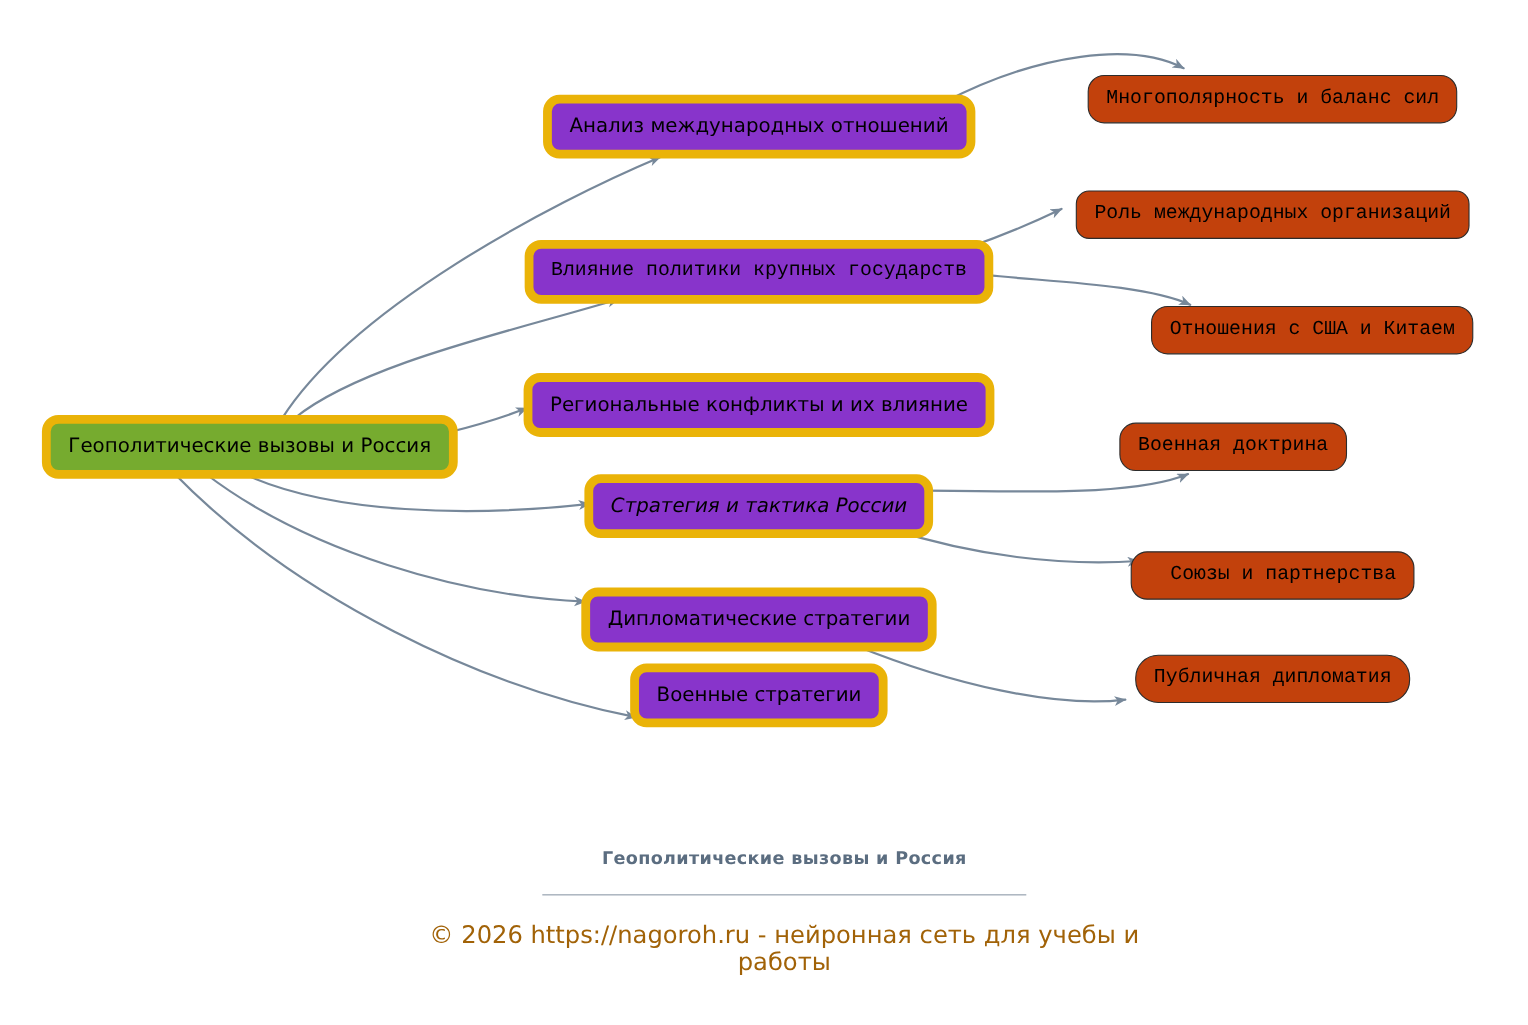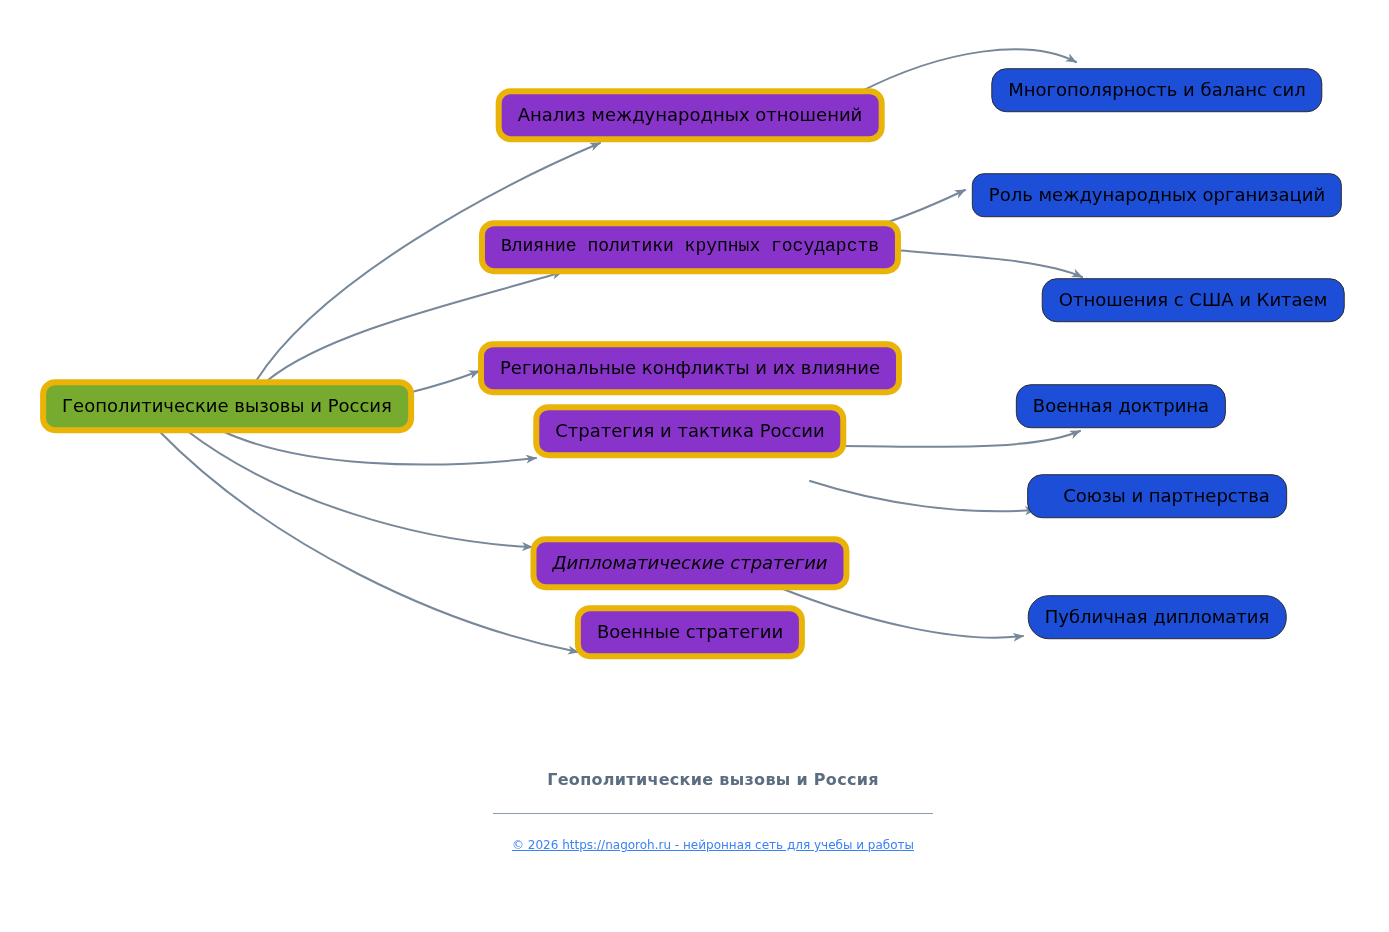--- a/index.html
+++ b/index.html
@@ -28,26 +28,26 @@
   }
   .node {
     position: absolute;
     transform: translate(-50%, -50%);
     white-space: nowrap;
     font-size: 18px;
     line-height: 1.2;
     color: #000000;
     padding: 10px 16px;
     border-radius: 15px;
-    border: 6px solid #eab308;
+    border: 8px solid #eab308;
     cursor: default;
   }
   .node.root   { background: var(--root-color, #76ab2f); }
   .node.branch { background: var(--branch-color, #8834cb); }
-  .node.leaf   { background: #1d4ed8; border-width: 1.5px; border-color: #2c2c2c; }
+  .node.leaf   { background: #c2410c; border-width: 1.5px; border-color: #2c2c2c; font-family: Liberation Mono, monospace; }
   .footer {
     position: absolute;
     left: 713px;
     top: 770px;
     transform: translateX(-50%);
     width: 700px;
     text-align: center;
   }
   .footer-title {
     font-size: 16px;
@@ -56,23 +56,22 @@
     letter-spacing: 0.3px;
   }
   .footer-divider {
     width: 440px;
     height: 0;
     border-bottom: 1px solid #8d9aa9;
     margin: 24px auto 0 auto;
   }
   .footer-copyright {
     margin-top: 24px;
-    font-size: 12px;
-    color: #3b82f6;
-    text-decoration: underline;
+    font-size: 22px;
+    color: #a16207;
   }
 </style>
 </head>
 <body>
 
 <div class="canvas">
 
   <svg class="edges-layer" viewBox="0 0 1389 932" xmlns="http://www.w3.org/2000/svg">
     <defs>
       <marker id="arrowhead" markerWidth="12" markerHeight="10" refX="10" refY="4.5" orient="auto" markerUnits="userSpaceOnUse">
@@ -91,28 +90,28 @@
       <path d="M 841 446 C 925 446, 1030 452, 1080 431" class="edge" marker-end="url(#arrowhead)"></path>
       <path d="M 810 481 C 885 505, 965 515, 1035 510" class="edge" marker-end="url(#arrowhead)"></path>
       <path d="M 778 587 C 865 622, 960 644, 1023 636" class="edge" marker-end="url(#arrowhead)"></path>
     </svg>
 
   <div>
       <div class="node root" style="left: 227px; top: 406px;">Геополитические вызовы и Россия</div>
       <div class="node branch" style="left: 690px; top: 115px;">Анализ международных отношений</div>
       <div class="node branch" style="left: 690px; top: 247px; font-family: Liberation Mono, monospace;">Влияние политики крупных государств</div>
       <div class="node branch" style="left: 690px; top: 352px; margin-top: 16px;">Региональные конфликты и их влияние</div>
-      <div class="node branch" style="left: 690px; top: 431px;">Стратегия и тактика России</div>
-      <div class="node branch" style="left: 690px; top: 563px; font-style: italic;">Дипломатические стратегии</div>
+      <div class="node branch" style="left: 690px; top: 460px; font-style: italic;">Стратегия и тактика России</div>
+      <div class="node branch" style="left: 690px; top: 563px;">Дипломатические стратегии</div>
       <div class="node branch" style="left: 690px; top: 632px;">Военные стратегии</div>
       <div class="node leaf" style="left: 1157px; top: 90px;">Многополярность и баланс сил</div>
       <div class="node leaf" style="left: 1157px; top: 195px; border-radius: 12px;">Роль международных организаций</div>
       <div class="node leaf" style="left: 1157px; top: 300px; margin-left: 36px;">Отношения с США и Китаем</div>
       <div class="node leaf" style="left: 1121px; top: 406px;">Военная доктрина</div>
-      <div class="node leaf" style="left: 1157px; top: 496px; padding-left: 35px;">Союзы и партнерства</div>
+      <div class="node leaf" style="left: 1157px; top: 523px; padding-left: 35px;">Союзы и партнерства</div>
       <div class="node leaf" style="left: 1157px; top: 617px; border-radius: 21px;">Публичная дипломатия</div>
     </div>
 
   <div class="footer">
     <div class="footer-title">Геополитические вызовы и Россия</div>
     <div class="footer-divider"></div>
     <div class="footer-copyright">© 2026 https://nagoroh.ru - нейронная сеть для учебы и работы</div>
   </div>
 
 </div>

